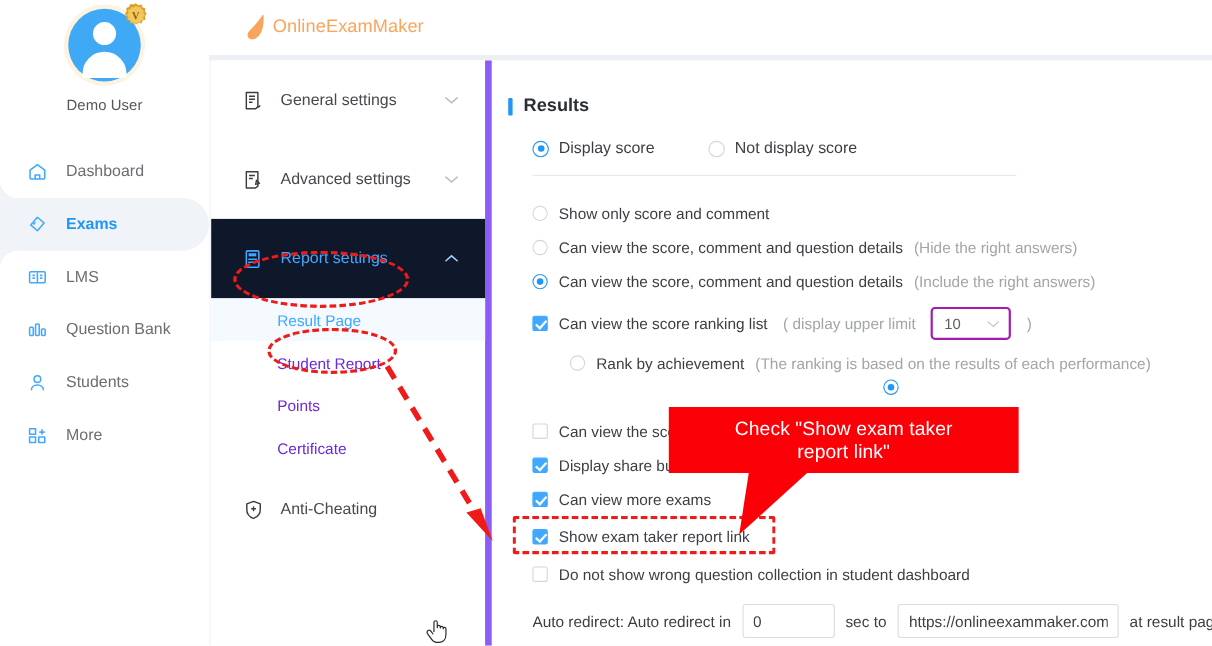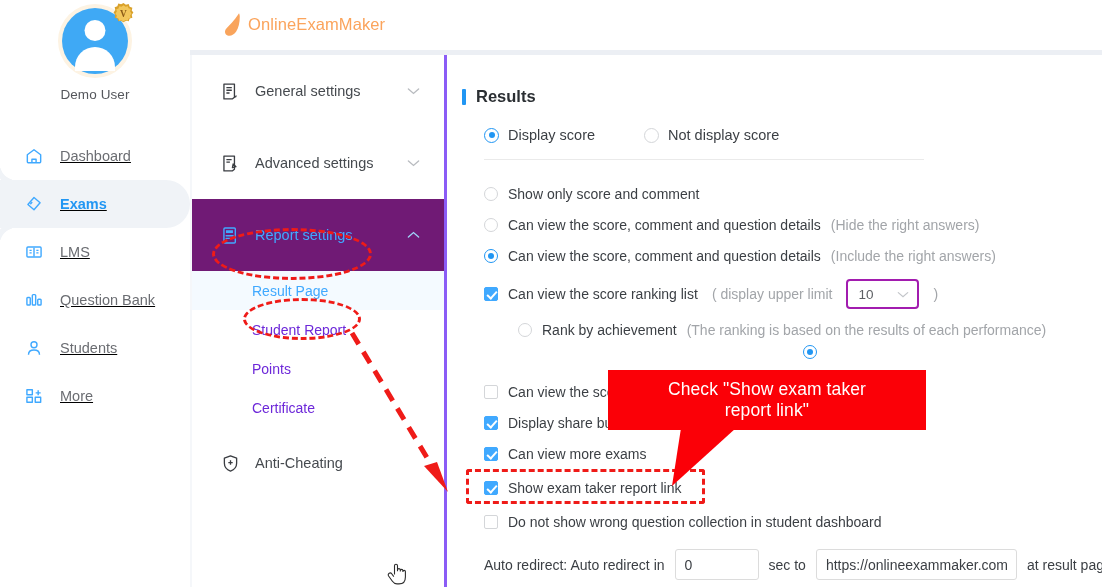--- a/index.html
+++ b/index.html
@@ -32,21 +32,21 @@
   .avatar .body{
     position:absolute; left:50%; bottom:3px; transform:translateX(-50%);
     width:40px; height:24px; border-radius:20px 20px 0 0; background:#fff;
   }
   .vip-badge{
     position:absolute; right:-8px; top:-6px; width:25px; height:25px;
   }
   .username{
     margin-top:9px; font-size:13.5px; color:#55575c; letter-spacing:.1px;
   }
-  .nav-list{ position:absolute; left:0; top:132px; width:190px;text-decoration:underline; }
+  .nav-list{ position:absolute; left:0; top:132px; width:190px; }
   .nav-item{
     position:relative; height:48px; display:flex; align-items:center;
     padding-left:24px; gap:16px; cursor:pointer;
   }
   .nav-item .nav-label{ font-size:14.5px; color:#6b6d72; }
   .nav-item.active{ background:#f0f3f7; border-radius:0 24px 24px 0; }
   .nav-item.active .nav-label{ color:#2196f3; font-weight:bold; }
   .nav-item.active::before{
     content:""; position:absolute; left:0; top:-16px; width:16px; height:16px;
     background:#fff; border-bottom-left-radius:16px;
@@ -76,28 +76,28 @@
     background:#eceff4;
   }
 
   
   .panel{
     position:absolute; left:192px; top:55px; width:910px; height:532px;
     background:#ffffff; border-radius:6px 0 0 0;
   }
   .sec-sidebar{
     position:absolute; left:0; top:0; width:255px; height:532px;
-    background:#ffffff; border-right:3px solid #8b5cf6;
+    background:#ffffff; border-right:6px solid #8b5cf6;
   }
   .sec-group{
     position:relative; height:72px; display:flex; align-items:center;
     padding-left:28px; gap:14px; cursor:pointer;
   }
   .sec-group .sec-label{ font-size:14.5px; color:#464a4f; }
-  .sec-group.active{ background:#701a75; }
+  .sec-group.active{ background:#0f172a; }
   .sec-group.active .sec-label{ color:#40a9ff; }
   .sec-ico{ width:21px; height:21px; flex:0 0 21px; display:block; }
   .chev{ position:absolute; right:24px; top:50%; margin-top:-4px; width:13px; height:8px; }
   .sub-item{
     height:39px; display:flex; align-items:center; padding-left:60px;
     font-size:14px; color:#6d28d9; cursor:pointer;
   }
   .sub-item.active{ background:#f4faff; color:#40a9ff; }
 
   

